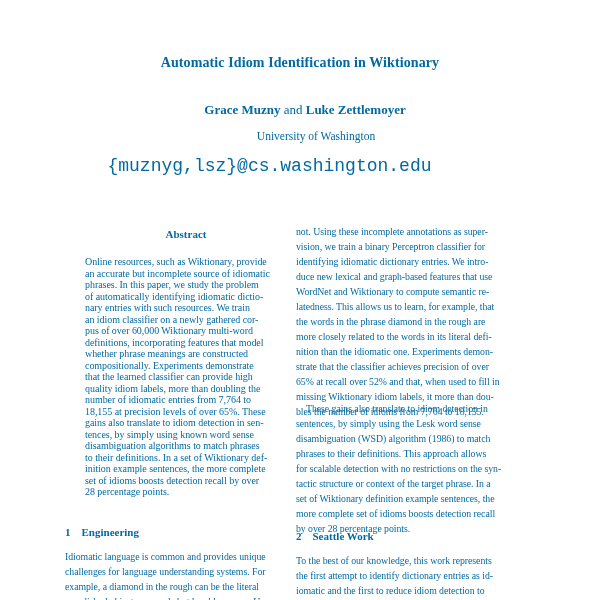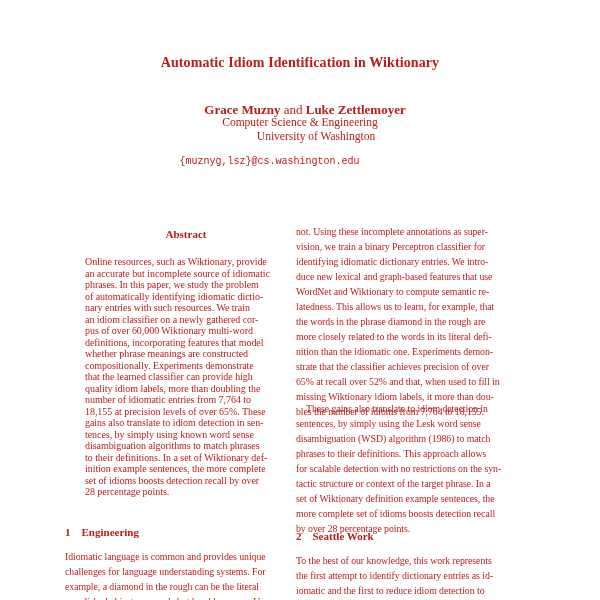--- a/index.html
+++ b/index.html
@@ -3,21 +3,21 @@
 <meta charset="utf-8">
 <style>
   html, body { margin: 0; padding: 0; background: #ffffff; }
   .page {
     position: relative;
     width: 600px;
     height: 600px;
     background: #ffffff;
     overflow: hidden;
     font-family: "Liberation Serif", "DejaVu Serif", serif;
-    color: #b91c1c;
+    color: #0369a1;
   }
   .paper-title {
     position: absolute;
     top: 55px; left: 0; width: 600px;
     margin: 0;
     text-align: center;
     font-size: 14px;
     font-weight: bold;
     letter-spacing: 0.1px;
   }
@@ -35,21 +35,21 @@
     font-size: 11.5px;
   }
   .affil-1 { top: 116px; }
   .affil-2 { top: 130px; padding-left: 16px; }
   .affil-3 { top: 144px; }
   .email {
     position: absolute;
     top: 156px; left: 0; width: 539px;
     text-align: center;
     font-family: "Liberation Mono", "DejaVu Sans Mono", monospace;
-    font-size: 10px;
+    font-size: 18px;
   }
   .abs-heading {
     position: absolute;
     top: 226px; left: 85px; width: 198px;
     text-align: center;
     font-size: 11px;
     font-weight: bold;
     margin: 2px;
   }
   .abs-body {
@@ -86,21 +86,20 @@
 </style>
 </head>
 <body>
 
 <div class="page">
 
   <h1 class="paper-title">Automatic Idiom Identification in Wiktionary</h1>
 
   <div class="author-line"><span class="bold">Grace Muzny</span><span> and </span><span class="bold">Luke Zettlemoyer</span></div>
 
-  <div class="affil affil-1">Computer Science &amp; Engineering</div>
   <div class="affil affil-2">University of Washington</div>
   <div class="email">{muznyg,lsz}@cs.washington.edu</div>
 
   <h2 class="abs-heading">Abstract</h2>
   <p class="abs-body">Online resources, such as Wiktionary, provide
 an accurate but incomplete source of idiomatic
 phrases.  In this paper, we study the problem
 of automatically identifying idiomatic dictio-
 nary entries with such resources.  We train
 an idiom classifier on a newly gathered cor-

